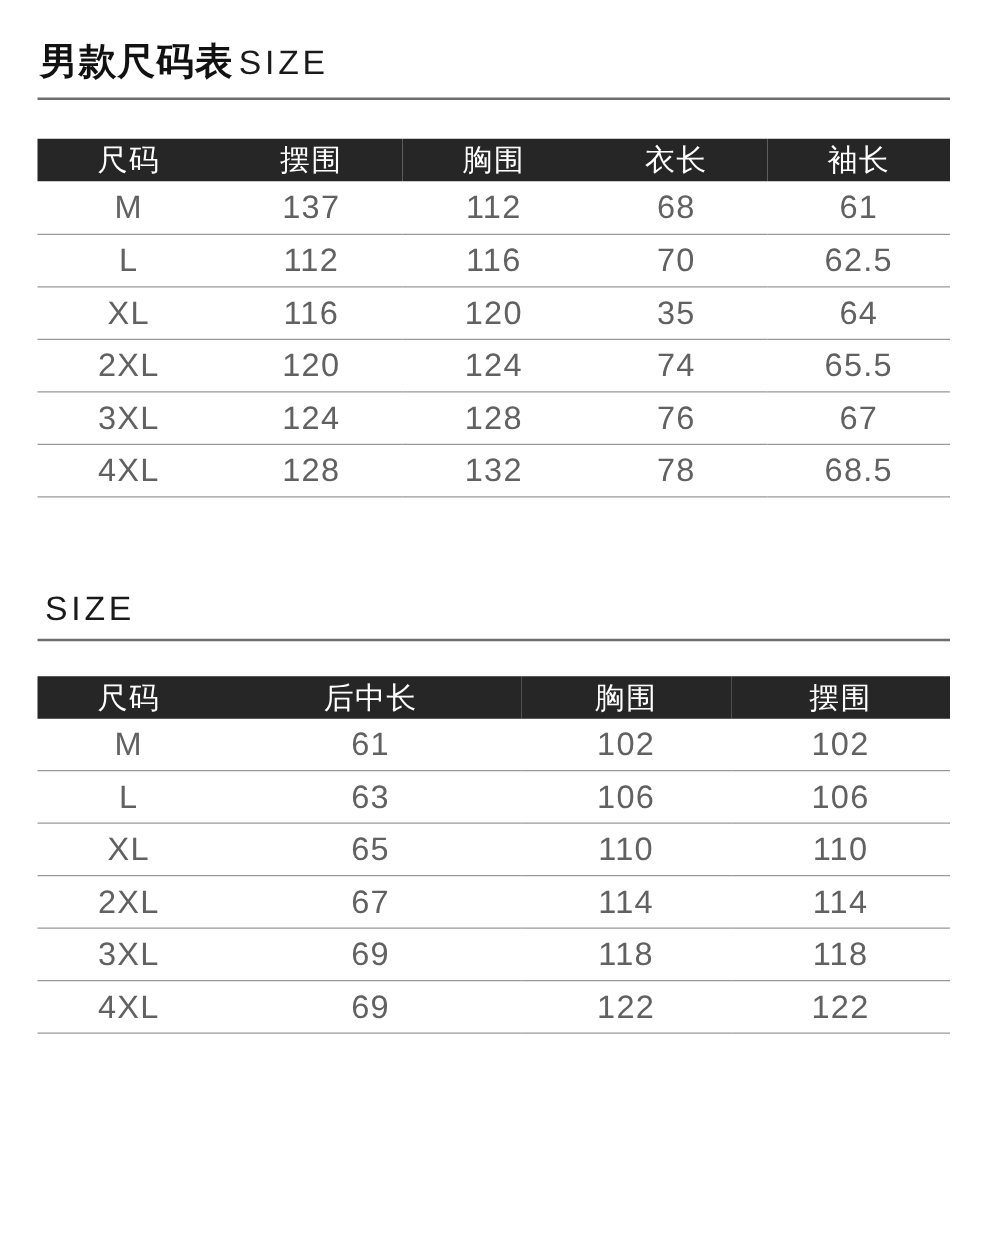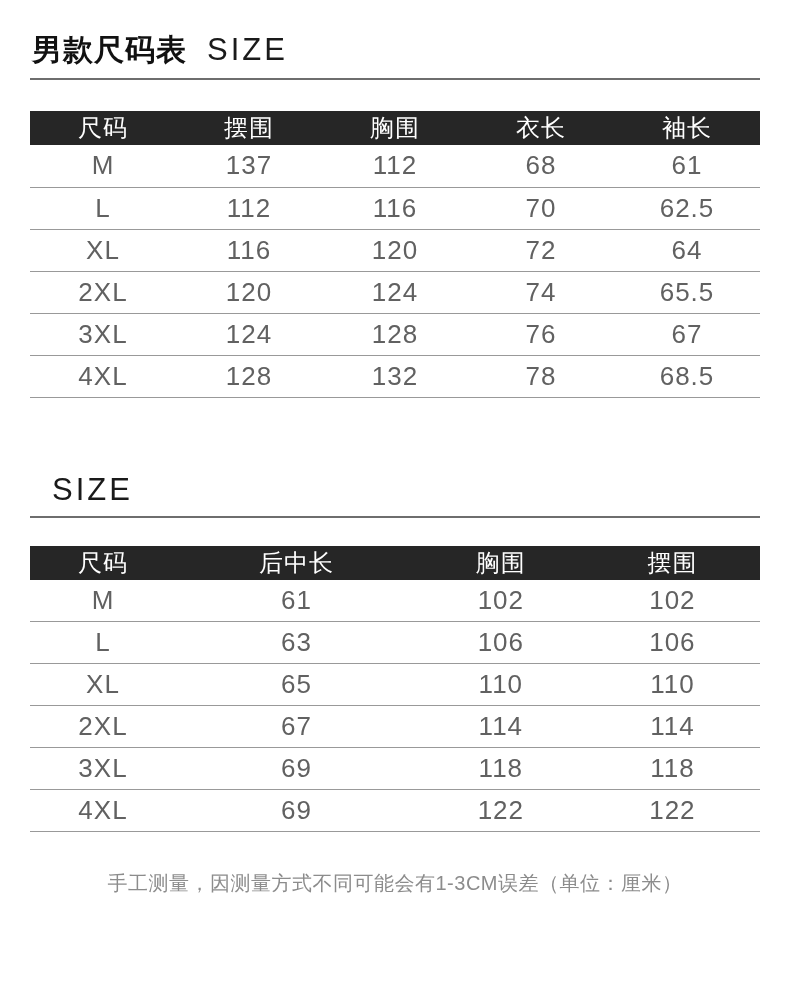--- a/index.html
+++ b/index.html
@@ -22,25 +22,25 @@
     padding-left: 2px;
   }
   .title-cn {
     font-size: 30px;
     font-weight: bold;
     color: #111111;
     line-height: 40px;
     letter-spacing: 1px;
   }
   .title-en {
-    font-size: 31px;
+    font-size: 27px;
     font-weight: normal;
     color: #1a1a1a;
     letter-spacing: 3px;
-    margin-left: 20px;
+    margin-left: 4px;
     text-align: right;
   }
   .title-underline {
     height: 2px;
     background: #6e6e6e;
     margin-top: 8px;
   }
   table.size-table {
     width: 100%;
     border-collapse: collapse;
@@ -110,21 +110,21 @@
             <td>L</td>
             <td>112</td>
             <td>116</td>
             <td>70</td>
             <td>62.5</td>
           </tr>
           <tr>
             <td>XL</td>
             <td>116</td>
             <td>120</td>
-            <td>72</td>
+            <td>35</td>
             <td>64</td>
           </tr>
           <tr>
             <td>2XL</td>
             <td>120</td>
             <td>124</td>
             <td>74</td>
             <td>65.5</td>
           </tr>
           <tr>
@@ -193,15 +193,14 @@
           <tr>
             <td>4XL</td>
             <td>69</td>
             <td>122</td>
             <td>122</td>
           </tr>
         </tbody>
       </table>
   </section>
 
-  <div class="footer-note">手工测量，因测量方式不同可能会有1-3CM误差（单位：厘米）</div>
 
 </div>
 
 </body></html>

